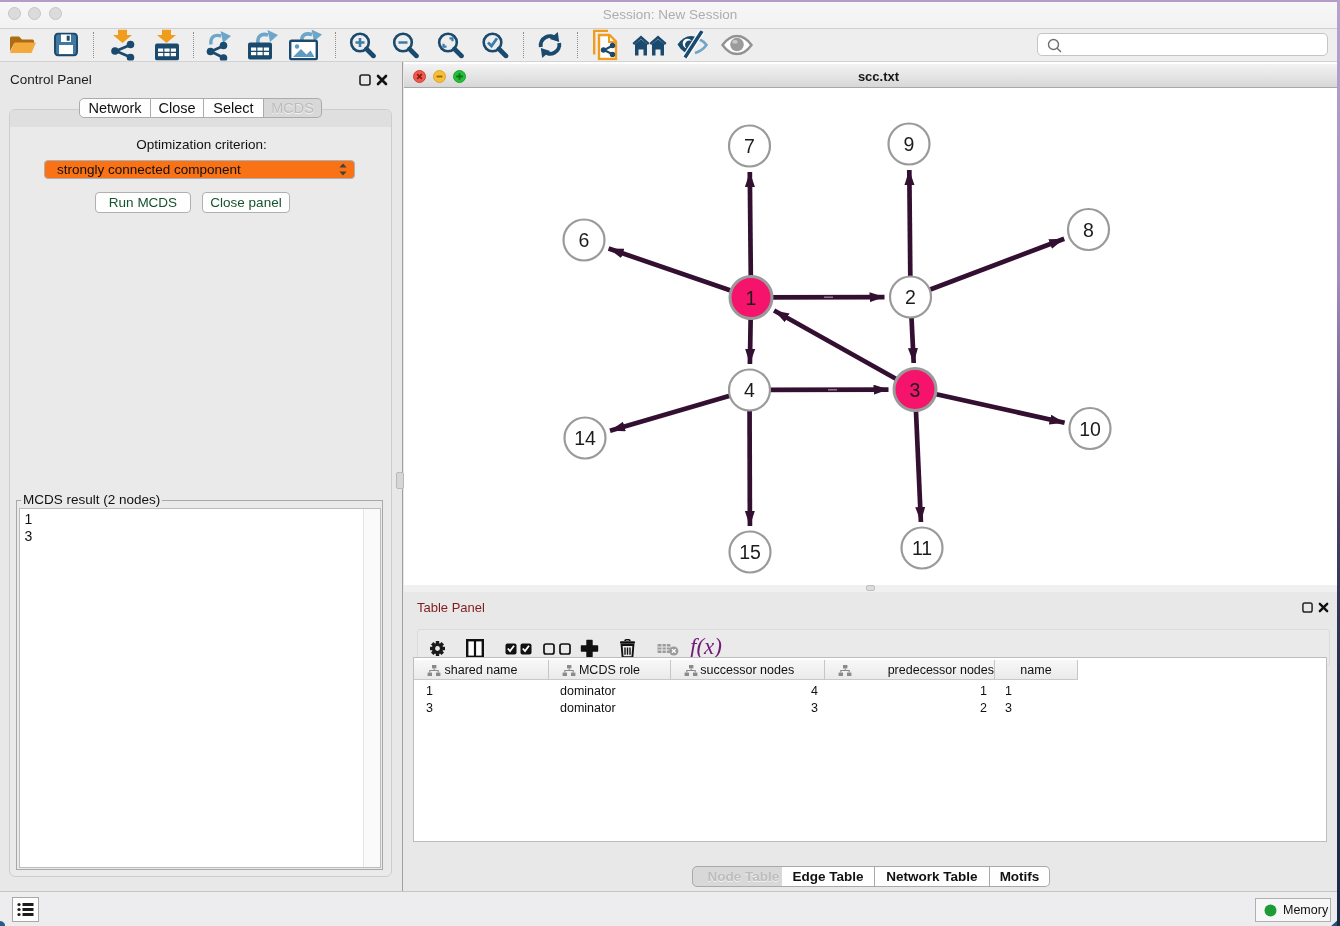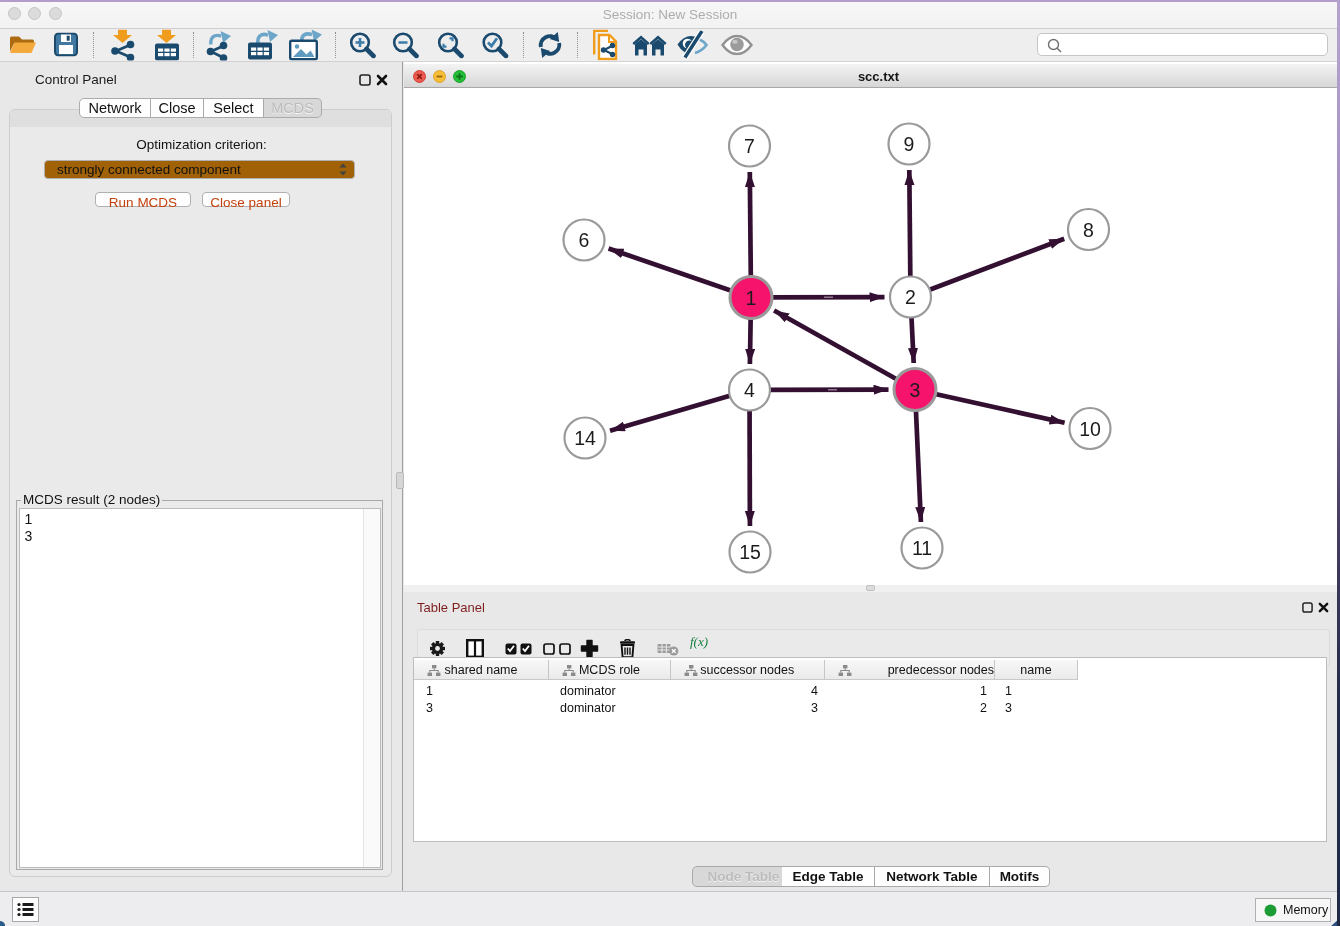--- a/index.html
+++ b/index.html
@@ -9,28 +9,28 @@
 #titlebar { left:0; top:0; width:1340px; height:29px; background:linear-gradient(#f8f7f8,#f3f2f3); border-top:2px solid #b49cc8; border-bottom:1px solid #d0cfd0; }
 .tl-circle { position:absolute; top:5px; width:13px; height:13px; border-radius:50%; background:#dcdbdc; border:1px solid #c6c5c6; }
 #titletext { position:absolute; top:4.5px; left:0; width:100%; text-align:center; font-size:13.5px; color:#aeacae; }
 
 #toolbar { left:0; top:29px; width:1340px; height:33px; background:#efeeef; border-bottom:1px solid #d3d2d3; }
 .sep { position:absolute; top:3px; height:26px; width:0; border-left:1px dotted #8f8f8f; }
 .ticon { position:absolute; transform:translateY(1.5px); }
 #searchbox { position:absolute; left:1037px; top:4px; width:291px; height:23px; background:#fff; border:1px solid #c6c5c6; border-radius:5px; }
 
 #leftpanel { left:0; top:62px; width:403px; height:829px; background:#e9e8e9; border-right:1px solid #9f9f9f; }
-#cp-title { position:absolute; left:10px; top:10px; font-size:13.5px; color:#1c1c1c;margin-left:25px; }
+#cp-title { position:absolute; left:10px; top:10px; font-size:13.5px; color:#1c1c1c; }
 #cp-content { position:absolute; left:9px; top:47px; width:383px; height:768px; border:1px solid #cecdce; border-radius:6px; background:#ebeaeb; }
 #cp-topstrip { position:absolute; left:10px; top:48px; width:381px; height:17px; background:#e0dfe0; border-radius:5px 5px 0 0; }
 .tab { position:absolute; top:36px; height:20px; font-size:14.5px; text-align:center; line-height:19px; background:#fefefe; border:1px solid #ababab; color:#111; }
 .tabdis { background:#d9d8d9 !important; color:#bdbcbd !important; text-shadow:0 1px 0 #f4f4f4; }
 #opt-label { position:absolute; left:0; top:75px; width:403px; text-align:center; font-size:13.5px; color:#111; }
-#dropdown { position:absolute; left:44px; top:98px; width:311px; height:19px; background:#a16207; border:1px solid #b1b0b1; border-radius:4px; font-size:13.5px; line-height:17px; padding-left:12px; color:#111; }
-.btn { position:absolute; top:130px; height:15px; background:#fefefe; border:1px solid #b1b0b1; border-radius:4px; font-size:13.5px; text-align:center; line-height:19px; color:#c2410c; }
+#dropdown { position:absolute; left:44px; top:98px; width:311px; height:19px; background:#f97316; border:1px solid #b1b0b1; border-radius:4px; font-size:13.5px; line-height:17px; padding-left:12px; color:#111; }
+.btn { position:absolute; top:130px; height:21px; background:#fefefe; border:1px solid #b1b0b1; border-radius:4px; font-size:13.5px; text-align:center; line-height:19px; color:#14532d; }
 #fieldset { position:absolute; left:16px; top:438px; width:367px; height:370px; border:1px solid #a9a8a9; }
 #fieldlabel { position:absolute; left:21px; top:430px; background:#ebeaeb; padding:0 2px; font-size:13.5px; color:#111; }
 #ta { position:absolute; left:18.5px; top:446px; width:362px; height:360px; background:#fff; border:1px solid #bcbcbc; font-size:14px; color:#111; line-height:16.5px; padding:2px 0 0 5px; }
 #ta-scroll { position:absolute; left:363px; top:447px; width:17px; height:358px; background:#fafafa; border-left:1px solid #e4e4e4; }
 
 #netwin { left:404px; top:62px; width:933px; height:530px; background:#fff; }
 #nettitle { position:absolute; left:0; top:2px; width:933px; height:24px; background:linear-gradient(#f4f3f4,#d8d7d8); border-bottom:1px solid #a9a8a9; }
 #nettitletext { position:absolute; top:5px; left:0; width:100%; text-align:center; font-size:13px; font-weight:bold; color:#161616;margin-left:8px; }
 .mac { position:absolute; top:6px; width:13px; height:13px; border-radius:50%; }
 .mac svg { position:absolute; left:0; top:0; }
@@ -360,21 +360,21 @@
         </g>
       <g stroke="#ebeaeb" stroke-width="1">
           <line x1="0.5" y1="4" x2="13.5" y2="4"></line>
           <line x1="0.5" y1="7" x2="13.5" y2="7"></line>
           <line x1="5" y1="1" x2="5" y2="10"></line>
           <line x1="9.3" y1="1" x2="9.3" y2="10"></line>
         </g>
       <circle cx="16.8" cy="8" r="4.6" fill="#9b9b9b"></circle>
         <path d="M15,6.2 L18.6,9.8 M18.6,6.2 L15,9.8" stroke="#fff" stroke-width="1.3"></path>
     </svg>
-    <span style="position:absolute;left:272px;top:4px;font-family:'Liberation Serif',serif;font-style:italic;font-size:13px;color:#15803d;">f(x)</span>
+    <span style="position:absolute;left:272px;top:4px;font-family:'Liberation Serif',serif;font-style:italic;font-size:23px;color:#701a75;">f(x)</span>
 
   </div>
   <div id="tp-table">
 
     <div class="th" style="left:0; width:135px;"><svg style="position:absolute;left:13px;top:5px" width="14" height="12" viewBox="0 0 14 12">
           <g fill="#8a8a8a">
             <rect x="5" y="0" width="4.4" height="3.4"></rect>
             <rect x="0.6" y="7.6" width="4.4" height="3.4"></rect>
             <rect x="9" y="7.6" width="4.4" height="3.4"></rect>
           </g>

